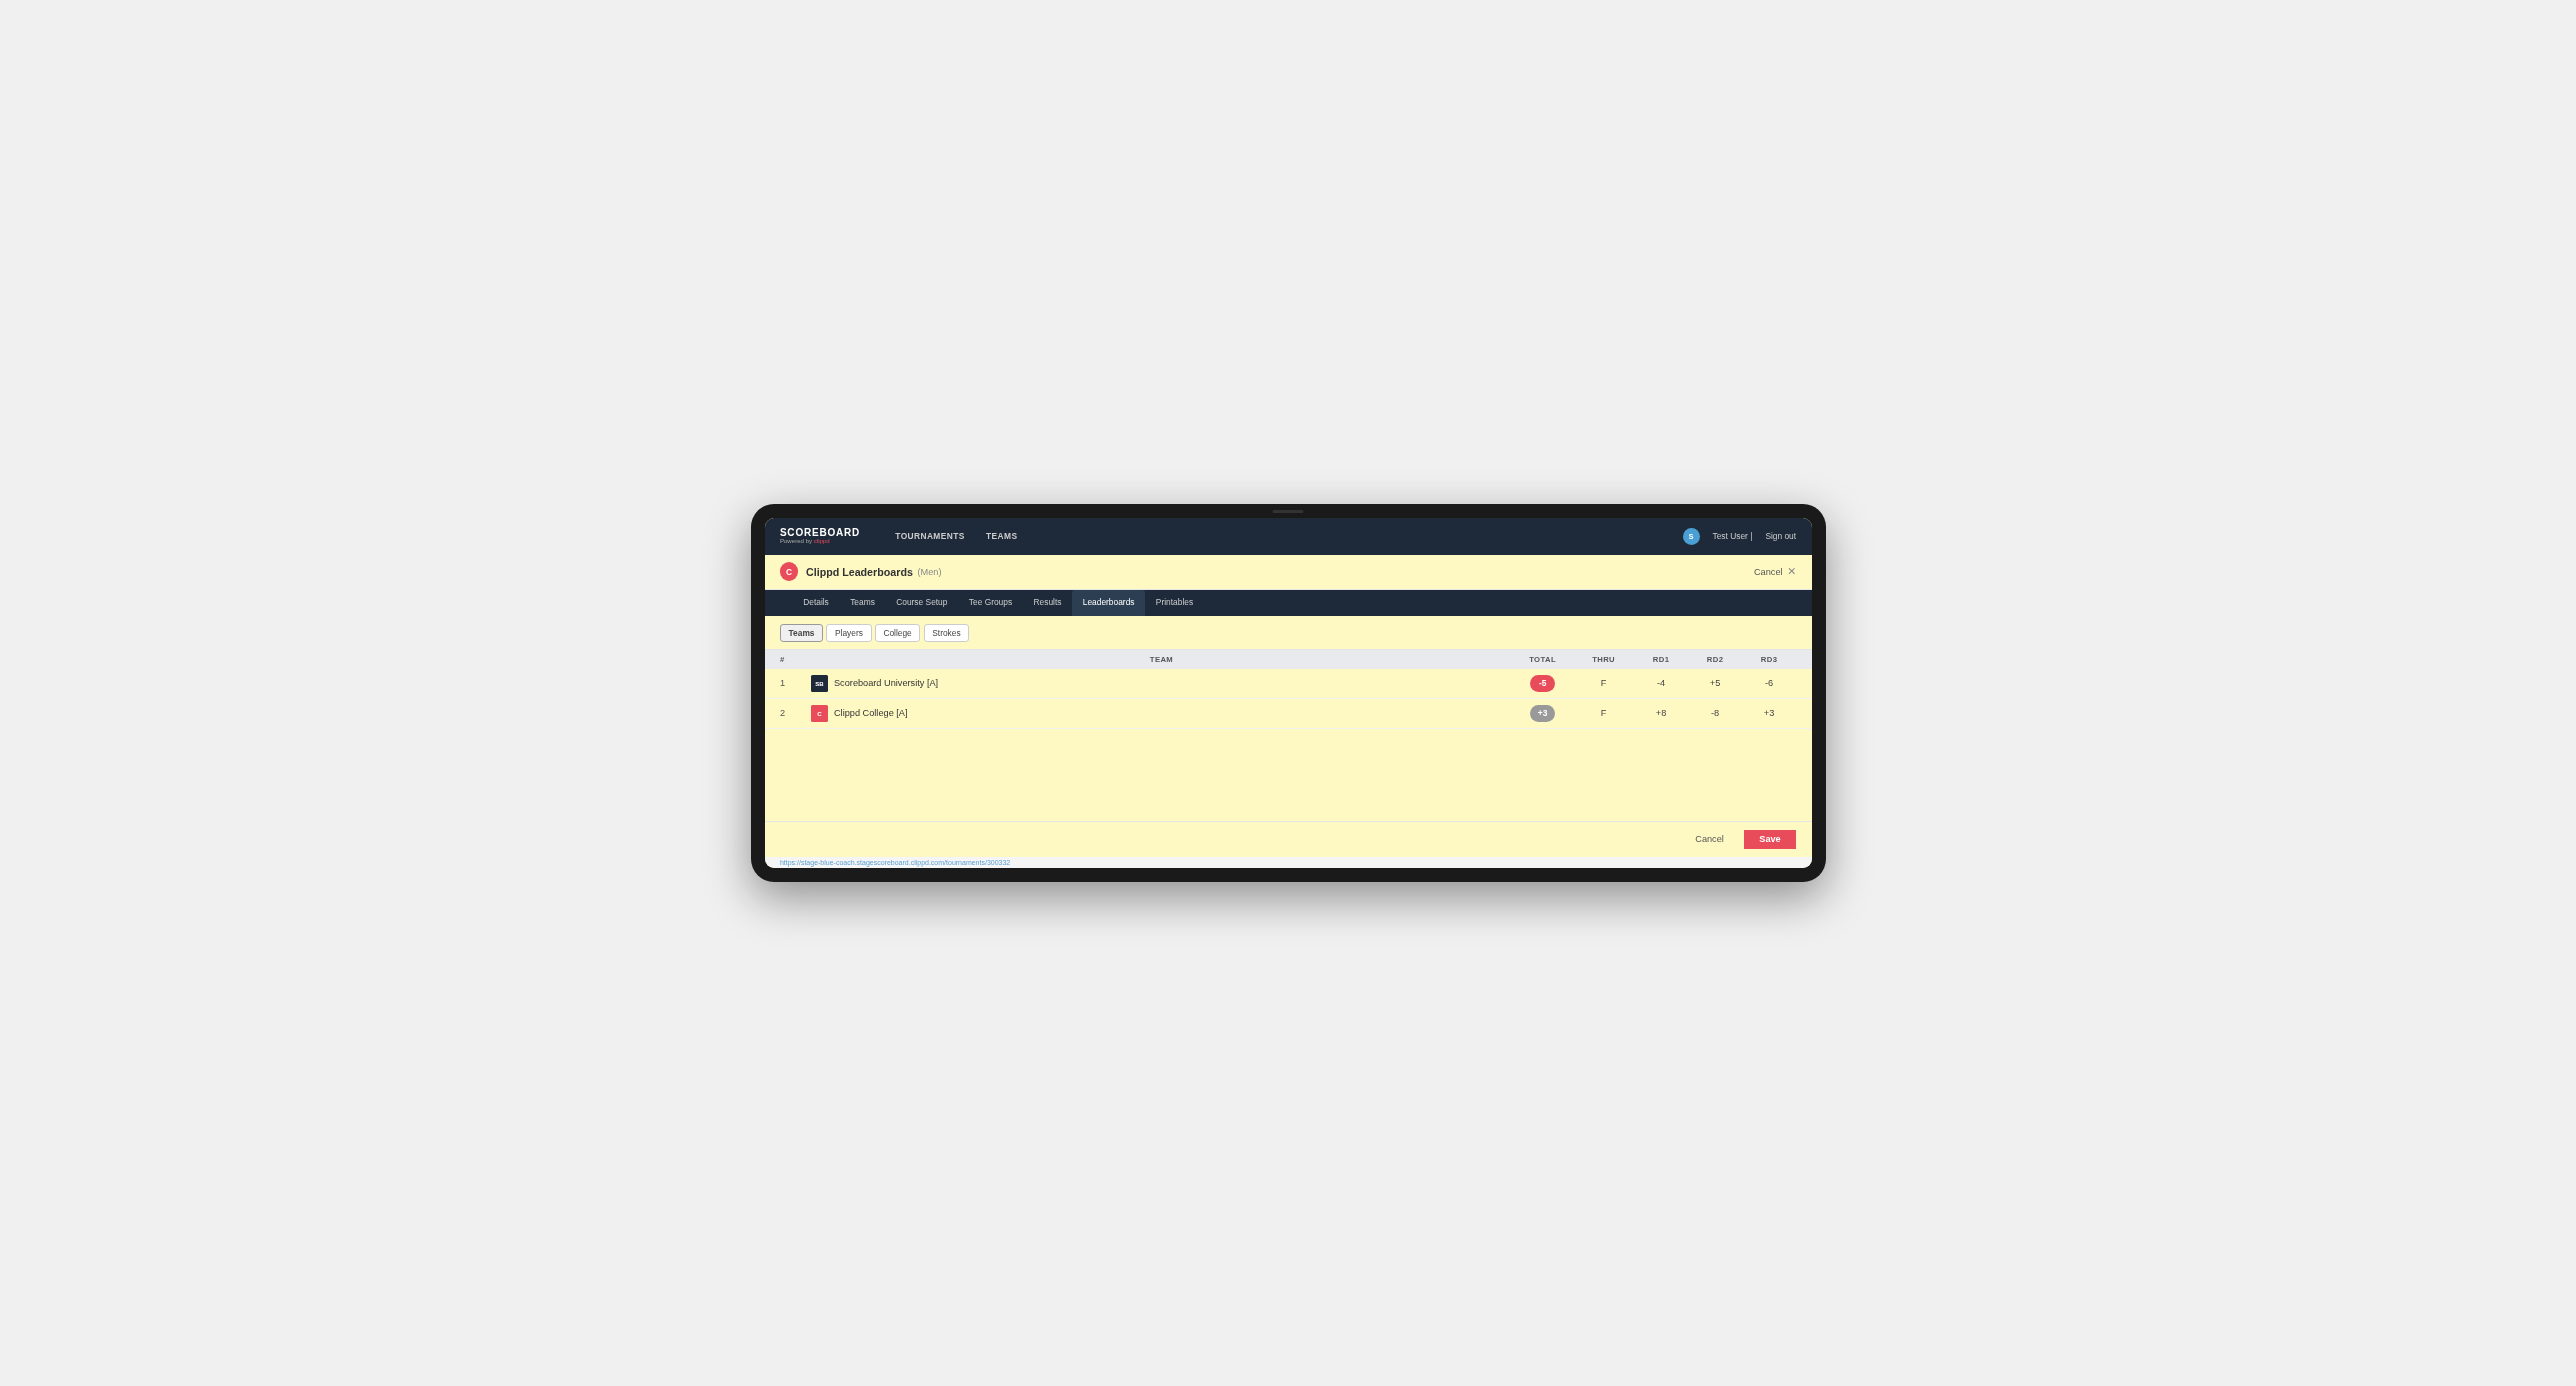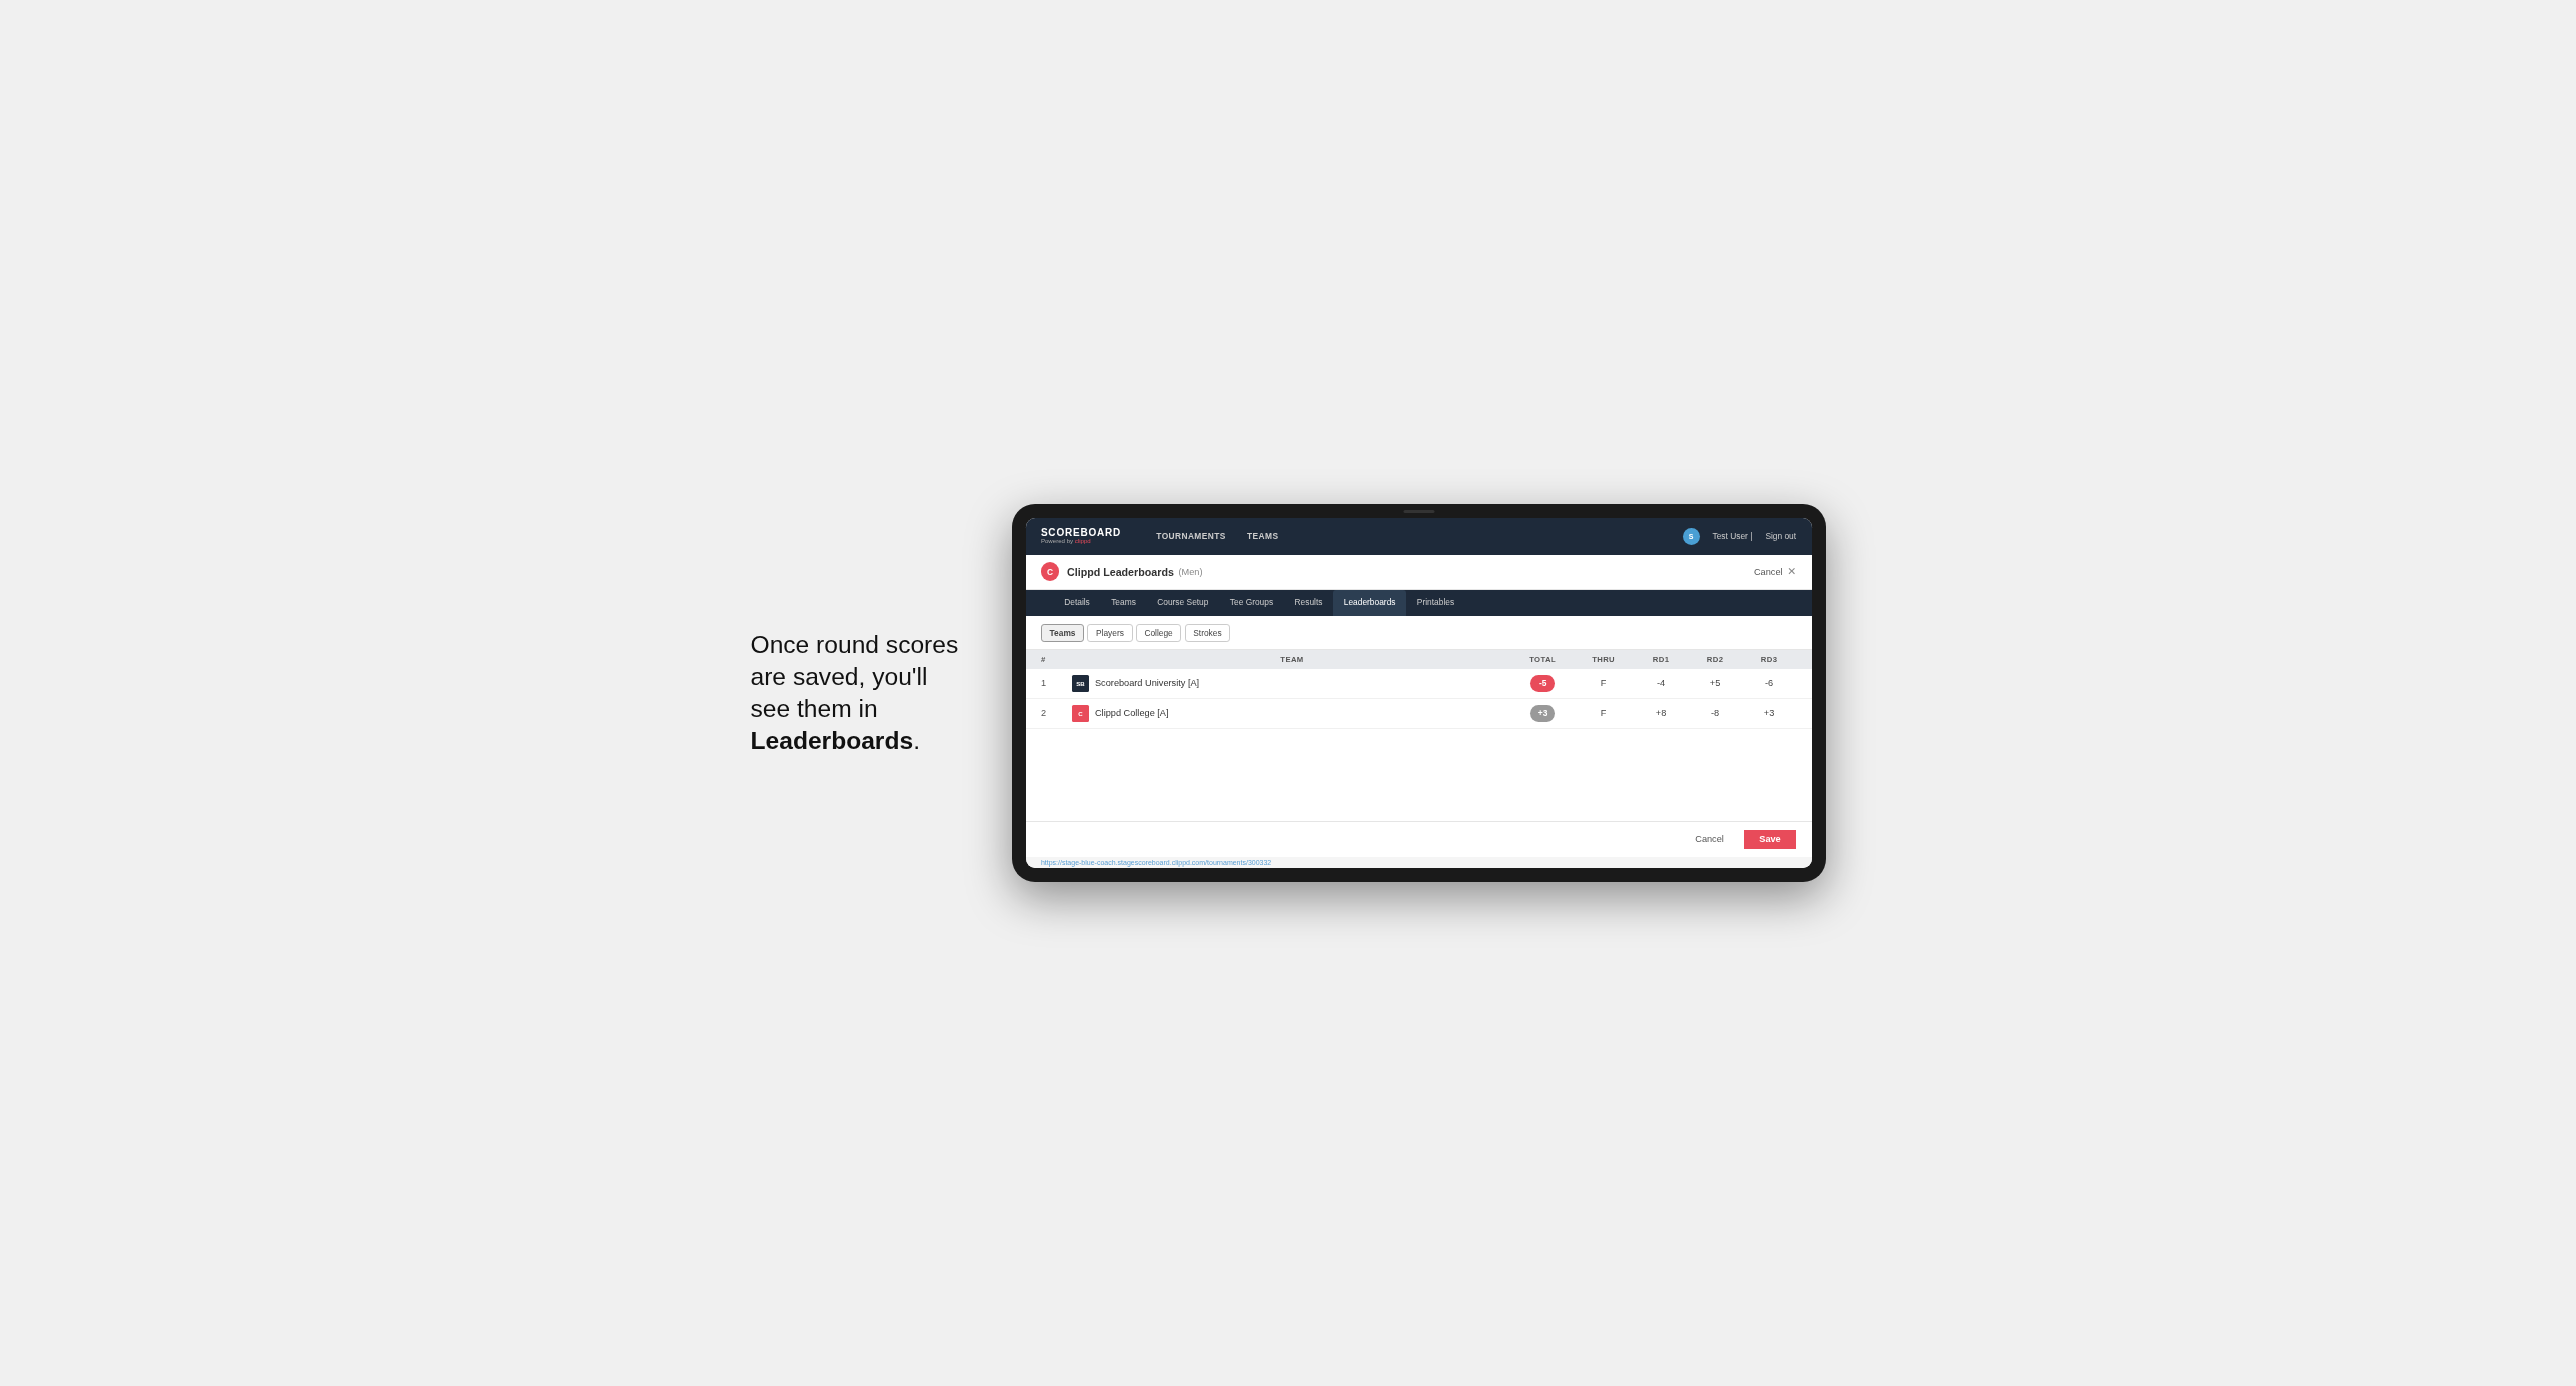--- a/index.html
+++ b/index.html
@@ -35,21 +35,21 @@
     .tablet-frame {
       flex: 1;
       background: #1a1a1a;
       border-radius: 23px;
       padding: 14px;
       box-shadow: 0 15.4px 46px rgba(0,0,0,0.4);
       position: relative;
     }
 
     .tablet-screen {
-      background: #ffffff;
+      background: #fef9c3;
       border-radius: 9.2px;
       overflow: hidden;
       display: flex;
       flex-direction: column;
     }
 
     
     .top-nav {
       background: #1e2a3a;
       display: flex;
@@ -338,23 +338,20 @@
       height: 3.1px;
       background: #333;
       border-radius: 1.5px;
     }
   </style>
 </head>
 <body>
 
 <div class="page-wrapper">
 
-  <div class="sidebar-text">
-    Once round scores are saved, you'll see them in <strong>Leaderboards</strong><span>.</span>
-  </div>
 
   <div class="tablet-frame">
     <div class="tablet-screen">
 
       <div class="top-nav">
         <div class="brand">
           <span class="brand-title">SCOREBOARD</span>
           <span class="brand-sub">Powered by <span style="color:#e84b5a">clippd</span></span>
         </div>
         <div class="nav-links">

